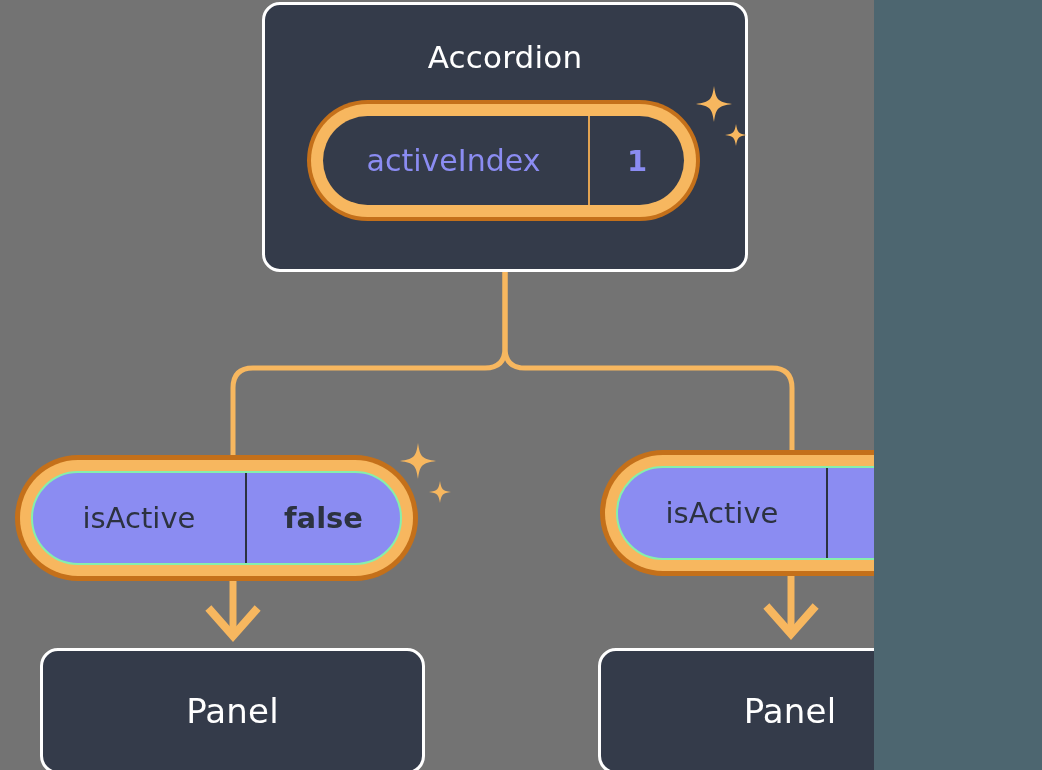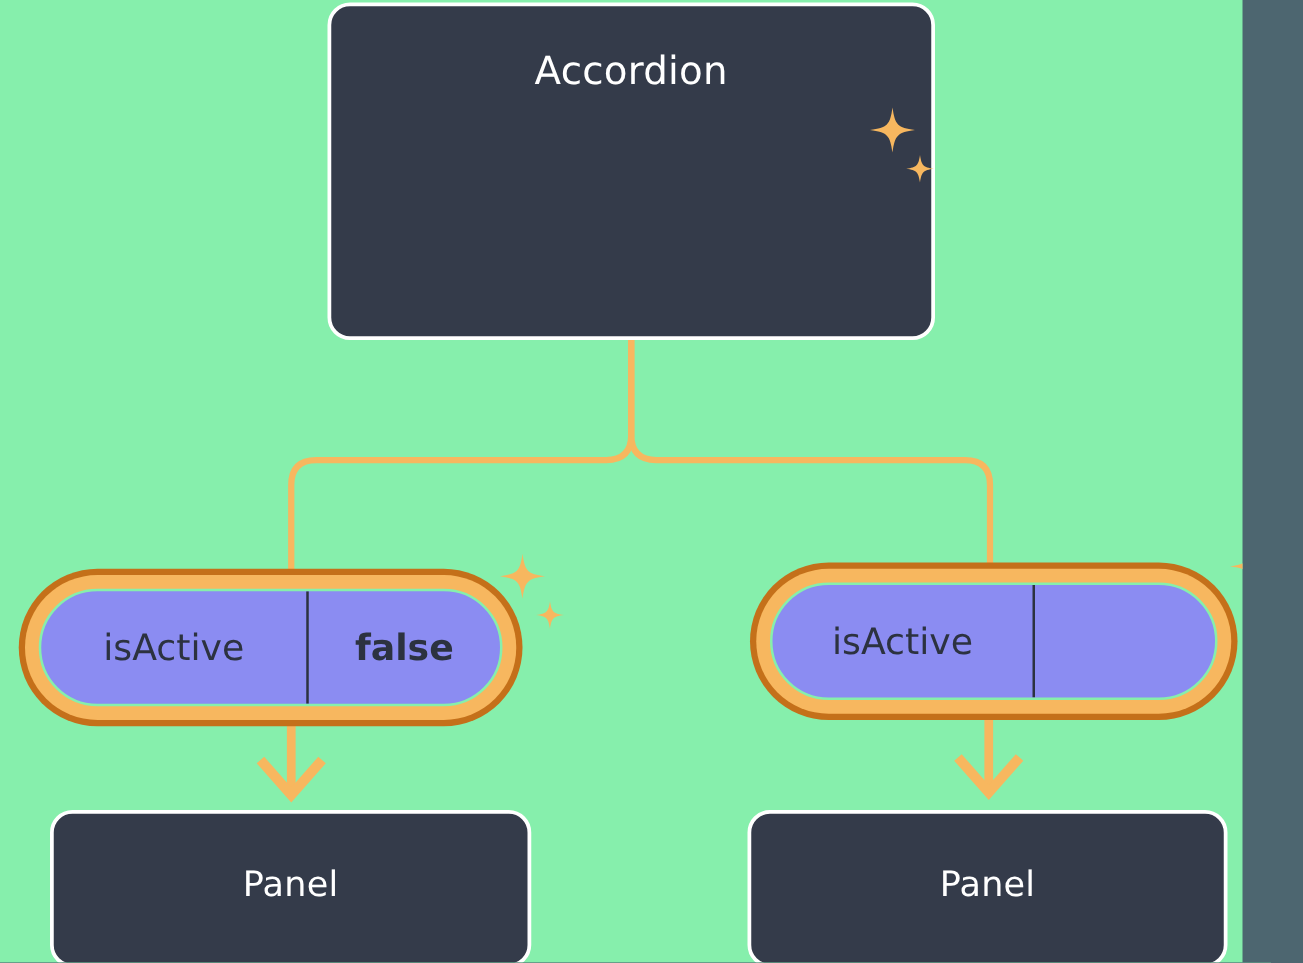--- a/index.html
+++ b/index.html
@@ -2,23 +2,23 @@
 <html><head>
 <meta charset="utf-8">
 <style>
   html, body {
     margin: 0;
     padding: 0;
     background: #4d6670;
   }
   #stage {
     position: relative;
-    width: 994px;
+    width: 874px;
     height: 770px;
-    background: #86efac;
+    background: #737373;
     overflow: hidden;
     font-family: "DejaVu Sans", sans-serif;
   }
 
   
   #wires {
     position: absolute;
     left: 0; top: 0;
     width: 1042px; height: 770px;
     pointer-events: none;
@@ -41,21 +41,21 @@
     font-weight: 400;
     letter-spacing: 0.2px;
     white-space: nowrap;
   }
 
   #card-accordion { left: 262px; top: 2px; width: 486px; height: 270px; }
   #card-accordion .card-title { top: 34px; font-size: 31px; }
 
   #card-panel-left  { left: 40px;  top: 648px; width: 385px; height: 126px; }
   #card-panel-right { left: 598px; top: 648px; width: 384px; height: 126px; }
-  .panel-card .card-title { top: 40px; font-size: 28px; }
+  .panel-card .card-title { top: 40px; font-size: 34px; }
 
   
   .pill {
     position: absolute;
     box-sizing: border-box;
     display: flex;
     align-items: stretch;
     border-radius: 999px;
   }
   
@@ -183,20 +183,29 @@
     <path d="M 211 611 L 233 636 L 255 611" fill="none" stroke="#f7b75f" stroke-width="8" stroke-linecap="square" stroke-linejoin="miter"></path>
 
     <line x1="791" y1="574" x2="791" y2="632" stroke="#f7b75f" stroke-width="7" stroke-linecap="butt"></line>
     <path d="M 769 609 L 791 634 L 813 609" fill="none" stroke="#f7b75f" stroke-width="8" stroke-linecap="square" stroke-linejoin="miter"></path>
   </svg>
 
   <div class="card" id="card-accordion">
     <div class="card-title">Accordion</div>
   </div>
 
+  <div class="pill" id="pill-activeindex">
+    <div class="ring-outer"></div>
+    <div class="ring-inner"></div>
+    <div class="body">
+      <div class="cell cell-key">activeIndex</div>
+      <div class="divider"></div>
+      <div class="cell cell-val">1</div>
+    </div>
+  </div>
 
   <div class="sparkle-group" id="sparkles-accordion">
     <svg width="60" height="70" viewBox="0 0 60 70">
       <path d="M22 0 C24 14 26 16 40 18 C26 20 24 22 22 36 C20 22 18 20 4 18 C18 16 20 14 22 0 Z" fill="#f7b75f"></path>
       <path d="M44 38 C45.3 46.5 46.5 47.7 55 49 C46.5 50.3 45.3 51.5 44 60 C42.7 51.5 41.5 50.3 33 49 C41.5 47.7 42.7 46.5 44 38 Z" fill="#f7b75f"></path>
     </svg>
   </div>
 
   <div class="pill pill-fill" id="pill-isactive-left">
     <div class="ring-outer"></div>

